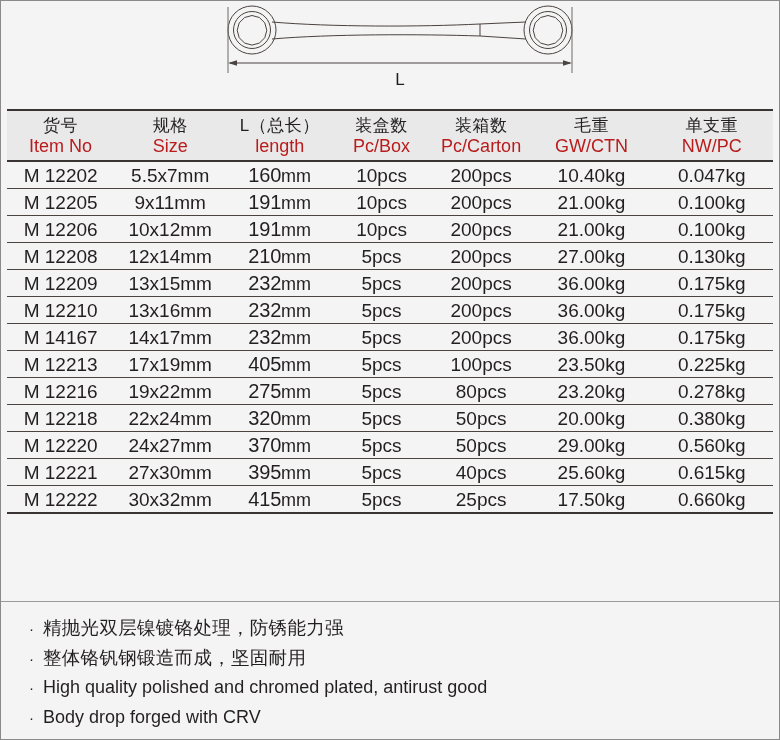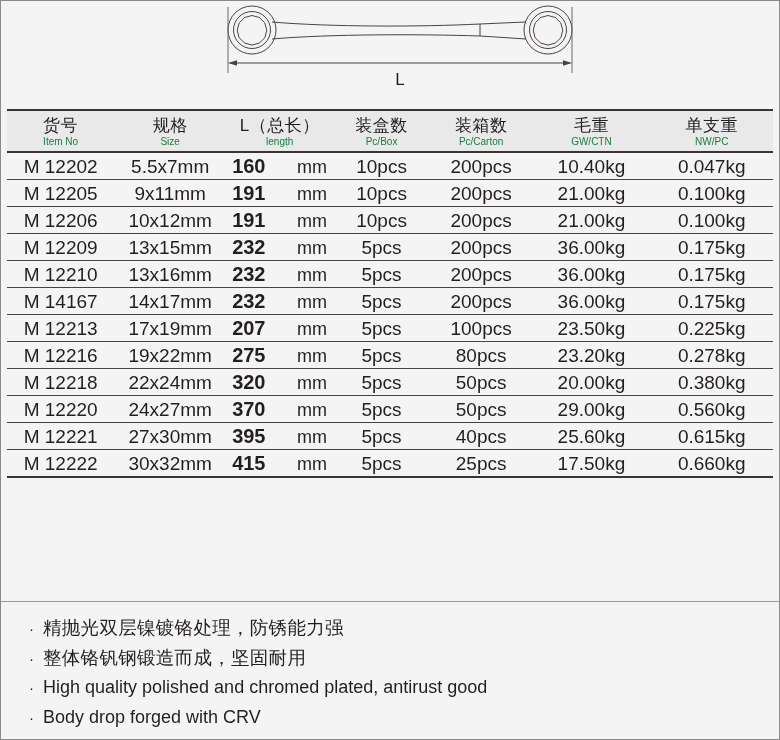--- a/index.html
+++ b/index.html
@@ -48,37 +48,37 @@
     margin-top:12px;
   }
   thead .cn{
     display:block;
     font-size:17px;
     color:#231f20;
     letter-spacing:0.5px;
   }
   thead .en{
     display:block;
-    font-size:10px;
-    color:#15803d;
+    font-size:18px;
+    color:#b91c1c;
     margin-top:1px;
   }
   tbody td{
     border-bottom:1.6px solid #4a4340;
     padding:2px 0 1px;
     text-align:center;
     font-size:19px;
     color:#231f20;
     height:23px;
     white-space:nowrap;
   }
   tbody tr:last-child td{border-bottom:2px solid #3a3432;}
   td.len{font-size:18px;}
-  td.len b{font-weight:bold;font-size:20px;letter-spacing:-0.2px;}
-  td.len span.u{font-weight:normal;font-size:18px;padding-left:32px;}
+  td.len b{font-weight:normal;font-size:20px;letter-spacing:-0.2px;}
+  td.len span.u{font-weight:normal;font-size:18px;}
   .c-item{width:14.0%;}
   .c-size{width:14.6%;}
   .c-len {width:14.0%;}
   .c-box {width:12.6%;}
   .c-ctn {width:13.4%;}
   .c-gw  {width:15.4%;}
   .c-nw  {width:16.0%;}
 
   
   .features{
@@ -206,20 +206,29 @@
           <tr>
             <td class="">M 12206</td>
             <td class="">10x12mm</td>
             <td class="len"><b>191</b><span class="u">mm</span></td>
             <td class="">10pcs</td>
             <td class="">200pcs</td>
             <td class="">21.00kg</td>
             <td class="">0.100kg</td>
           </tr>
           <tr>
+            <td class="">M 12208</td>
+            <td class="">12x14mm</td>
+            <td class="len"><b>210</b><span class="u">mm</span></td>
+            <td class="">5pcs</td>
+            <td class="">200pcs</td>
+            <td class="">27.00kg</td>
+            <td class="">0.130kg</td>
+          </tr>
+          <tr>
             <td class="">M 12209</td>
             <td class="">13x15mm</td>
             <td class="len"><b>232</b><span class="u">mm</span></td>
             <td class="">5pcs</td>
             <td class="">200pcs</td>
             <td class="">36.00kg</td>
             <td class="">0.175kg</td>
           </tr>
           <tr>
             <td class="">M 12210</td>
@@ -235,21 +244,21 @@
             <td class="">14x17mm</td>
             <td class="len"><b>232</b><span class="u">mm</span></td>
             <td class="">5pcs</td>
             <td class="">200pcs</td>
             <td class="">36.00kg</td>
             <td class="">0.175kg</td>
           </tr>
           <tr>
             <td class="">M 12213</td>
             <td class="">17x19mm</td>
-            <td class="len"><b>207</b><span class="u">mm</span></td>
+            <td class="len"><b>405</b><span class="u">mm</span></td>
             <td class="">5pcs</td>
             <td class="">100pcs</td>
             <td class="">23.50kg</td>
             <td class="">0.225kg</td>
           </tr>
           <tr>
             <td class="">M 12216</td>
             <td class="">19x22mm</td>
             <td class="len"><b>275</b><span class="u">mm</span></td>
             <td class="">5pcs</td>

